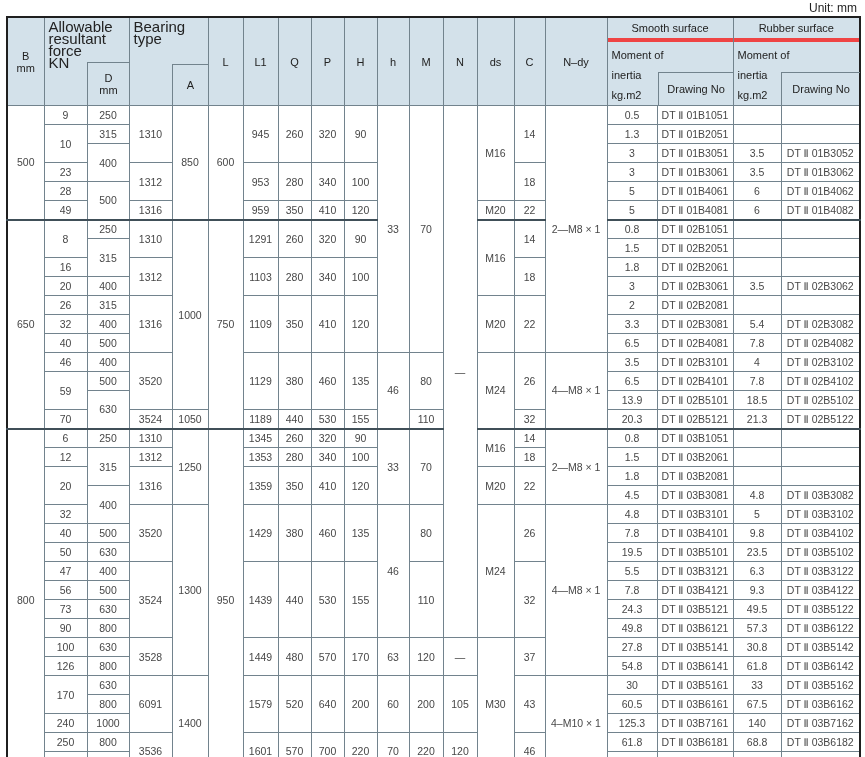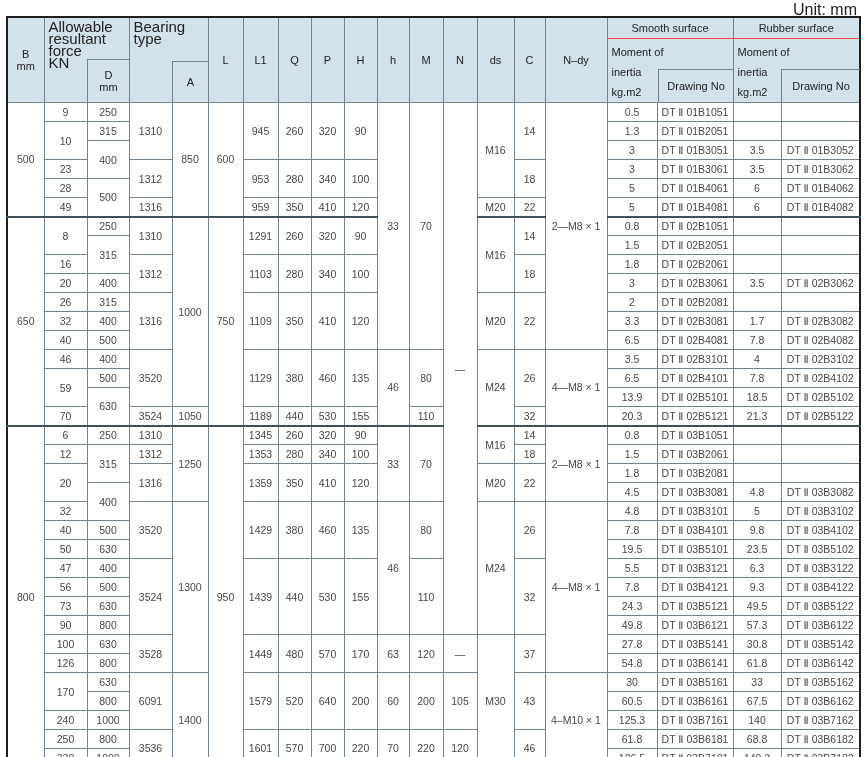--- a/index.html
+++ b/index.html
@@ -1,18 +1,18 @@
 <!DOCTYPE html>
 <html><head>
 <meta charset="utf-8">
 <style>
   html,body { margin:0; padding:0; background:#ffffff; }
   body { font-family:"Liberation Sans", sans-serif; color:#3b3b3b; }
   .page { width:865px; height:757px; box-sizing:border-box; padding:1px 6px 0 6px; }
-  .unit-label { text-align:right; font-size:16px; color:#1f1f1f; padding:0 2px 1px 0; height:14px; }
+  .unit-label { text-align:right; font-size:12px; color:#1f1f1f; padding:0 2px 1px 0; height:14px; }
 
   table.spec { border-collapse:collapse; table-layout:fixed; width:853px; border:2px solid #1f1f1f; }
   table.spec th, table.spec td { border:1px solid #72838d; box-sizing:border-box; }
   table.spec td {
     font-size:10.5px; text-align:center; vertical-align:middle;
     height:19px; padding:0 1px; background:#ffffff; color:#474747;
     overflow:hidden; white-space:nowrap;
   }
   thead th {
     background:#d3e1ea; font-weight:normal; font-size:11px; color:#222;
@@ -25,21 +25,21 @@
   th.compound { position:relative; text-align:left; vertical-align:top; }
   .hd-lines { padding:3px 0 0 4px; line-height:12px; font-size:15px; }
   .sub-box {
     position:absolute; right:-1px; bottom:0;
     border-top:1px solid #72838d; border-left:1px solid #72838d;
     display:flex; align-items:center; justify-content:center;
     line-height:12px; text-align:center; font-size:11px;
   }
   .sub-box-d { width:42px; height:42px; }
   .sub-box-a { width:36px; height:40px; }
-  .strip { height:20px; border-bottom:1px solid #ef4444; display:flex; align-items:center; justify-content:center; font-size:11px; }
+  .strip { height:20px; border-bottom:4px solid #ef4444; display:flex; align-items:center; justify-content:center; font-size:11px; }
   .moment { padding:3px 0 0 4px; line-height:20px; width:58px; font-size:11px; }
   .sub-box-drw { height:32px; }
   .sub-box-drw.smooth { width:75px; }
   .sub-box-drw.rubber { width:78px; }
 </style>
 </head>
 <body>
 
 <div class="page">
   <div class="unit-label">Unit: mm</div>
@@ -248,21 +248,21 @@
           <td>2</td>
           <td>DT Ⅱ 02B2081</td>
           <td></td>
           <td></td>
         </tr>
         <tr>
           <td>32</td>
           <td>400</td>
           <td>3.3</td>
           <td>DT Ⅱ 02B3081</td>
-          <td>1.7</td>
+          <td>5.4</td>
           <td>DT Ⅱ 02B3082</td>
         </tr>
         <tr>
           <td>40</td>
           <td>500</td>
           <td>6.5</td>
           <td>DT Ⅱ 02B4081</td>
           <td>7.8</td>
           <td>DT Ⅱ 02B4082</td>
         </tr>

